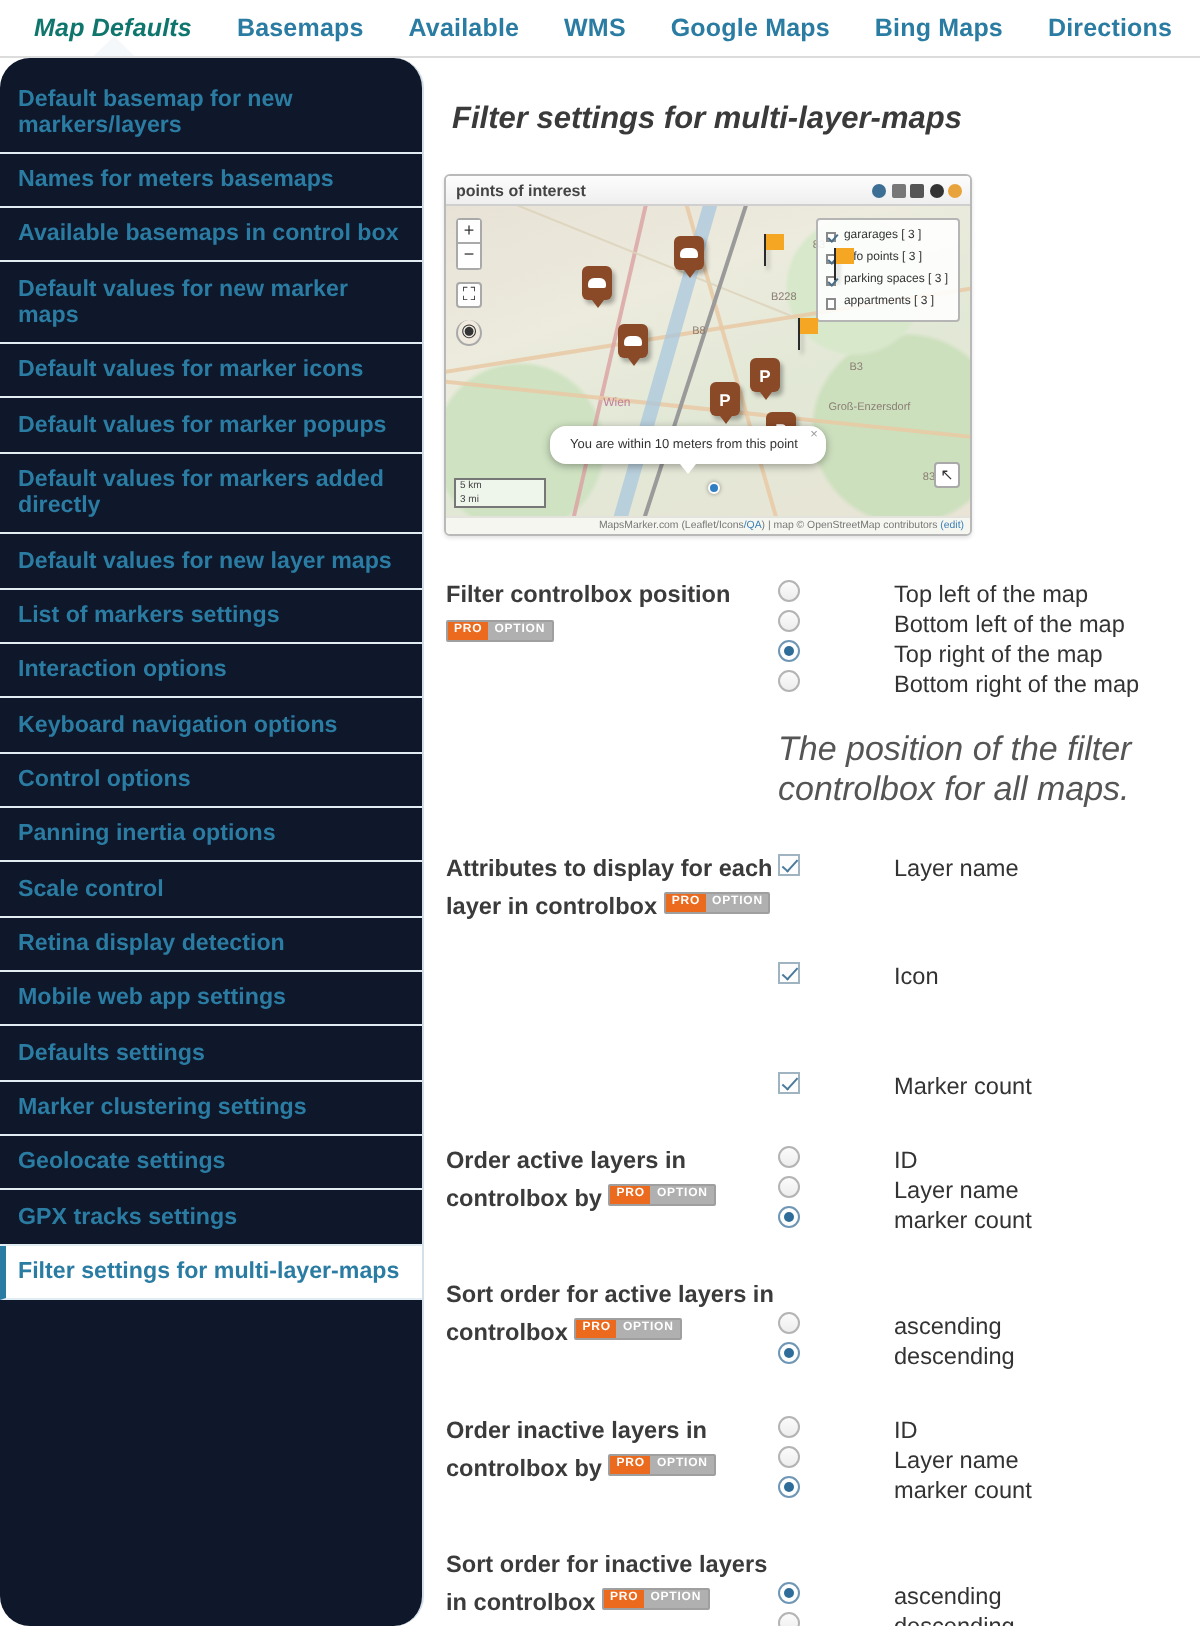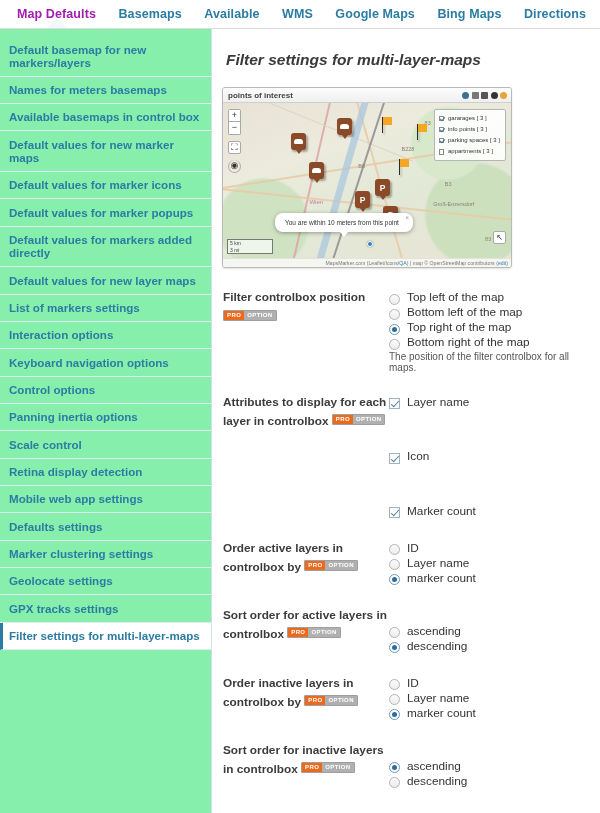--- a/index.html
+++ b/index.html
@@ -24,21 +24,21 @@
   .tab {
     display: inline-block;
     font-size: 12.5px;
     font-weight: bold;
     color: #2b7ca3;
     line-height: 29px;
     padding: 0 9px;
     cursor: pointer;
     letter-spacing: .1px;
   }
-  .tab.active { color: #a21caf; }
+  .tab.active { color: #0f766e; font-style: italic; }
   .tab-pointer {
     position: absolute;
     left: 46px; bottom: -1px;
     width: 0; height: 0;
     border-left: 11px solid transparent;
     border-right: 11px solid transparent;
     border-bottom: 11px solid #f4f8fb;
   }
   .tab-pointer::after {
     content: "";
@@ -50,23 +50,24 @@
     border-bottom: 10px solid #f4f8fb;
   }
 
   
   .wrap { display: flex; height: 784px; align-items: stretch; }
 
   
   .sidebar {
     width: 212px;
     flex: 0 0 212px;
-    background: #86efac;
+    background: #0f172a;
     border-right: 1px solid #d3e0e9;
     padding-top: 7px;
+    border-radius: 15px;
   }
   .side-item {
     position: relative;
     font-size: 11.6px;
     font-weight: bold;
     color: #2b7ca3;
     padding: 6.5px 6px 6.5px 9px;
     border-bottom: 1px solid #e2ecf3;
     cursor: pointer;
     line-height: 1.15;
@@ -87,21 +88,21 @@
   .page-title {
     font-size: 15.5px;
     font-style: italic;
     font-weight: bold;
     color: #3a3a3a;
     margin: 6px 0 18px 6px;
   }
 
   
   .map-box {
-    width: 290px;
+    width: 264px;
     margin: 0 0 0 2px;
     border: 1px solid #b9b9b9;
     border-radius: 3px;
     background: #fdfdfd;
     box-shadow: 0 1px 2px rgba(0,0,0,.12);
     overflow: hidden;
   }
   .map-head {
     height: 15px;
     background: linear-gradient(#fdfdfd,#efefef);
@@ -291,24 +292,25 @@
     color: #ffffff;
     line-height: 9px;
     border-radius: 1px;
     overflow: hidden;
   }
   .pro-badge span { display: inline-block; padding: 0 3px; vertical-align: top; }
   .pro-badge .p1 { background: #ec6a1d; }
   .pro-badge .p2 { background: #b0b0b0; }
 
   .opt {
-    display: flex; align-items: flex-end;
+    display: flex; align-items: flex-start;
     font-size: 11.8px; color: #333;
     line-height: 14.5px; margin-bottom: 0.5px;
     cursor: pointer;
+    gap: 40px;
   }
   .opt.sp { margin-bottom: 40px; }
   .radio {
     width: 11px; height: 11px; border-radius: 50%;
     border: 1px solid #b4b4b4;
     background: linear-gradient(#fbfbfb,#ededed);
     margin-right: 7px; position: relative; flex: 0 0 auto;
   }
   .radio.on { border-color: #6f97b5; background: #ffffff; }
   .radio.on::after {
@@ -322,22 +324,22 @@
     margin-right: 7px; position: relative; flex: 0 0 auto;
   }
   .check.on::after {
     content: ""; position: absolute;
     left: 3px; top: 0px;
     width: 3px; height: 7px;
     border: solid #4a7a9b; border-width: 0 1.6px 1.6px 0;
     transform: rotate(42deg);
   }
   .helptext {
-    font-size: 10px; color: #555;
-    margin-top: 1px;
+    font-size: 17px; font-style: italic; color: #555;
+    margin-top: 15px;
   }
 </style>
 </head>
 <body>
 
 <div class="tabbar">
   <span class="tab active">Map Defaults</span>
   <span class="tab">Basemaps</span>
   <span class="tab">Available</span>
   <span class="tab">WMS</span>

